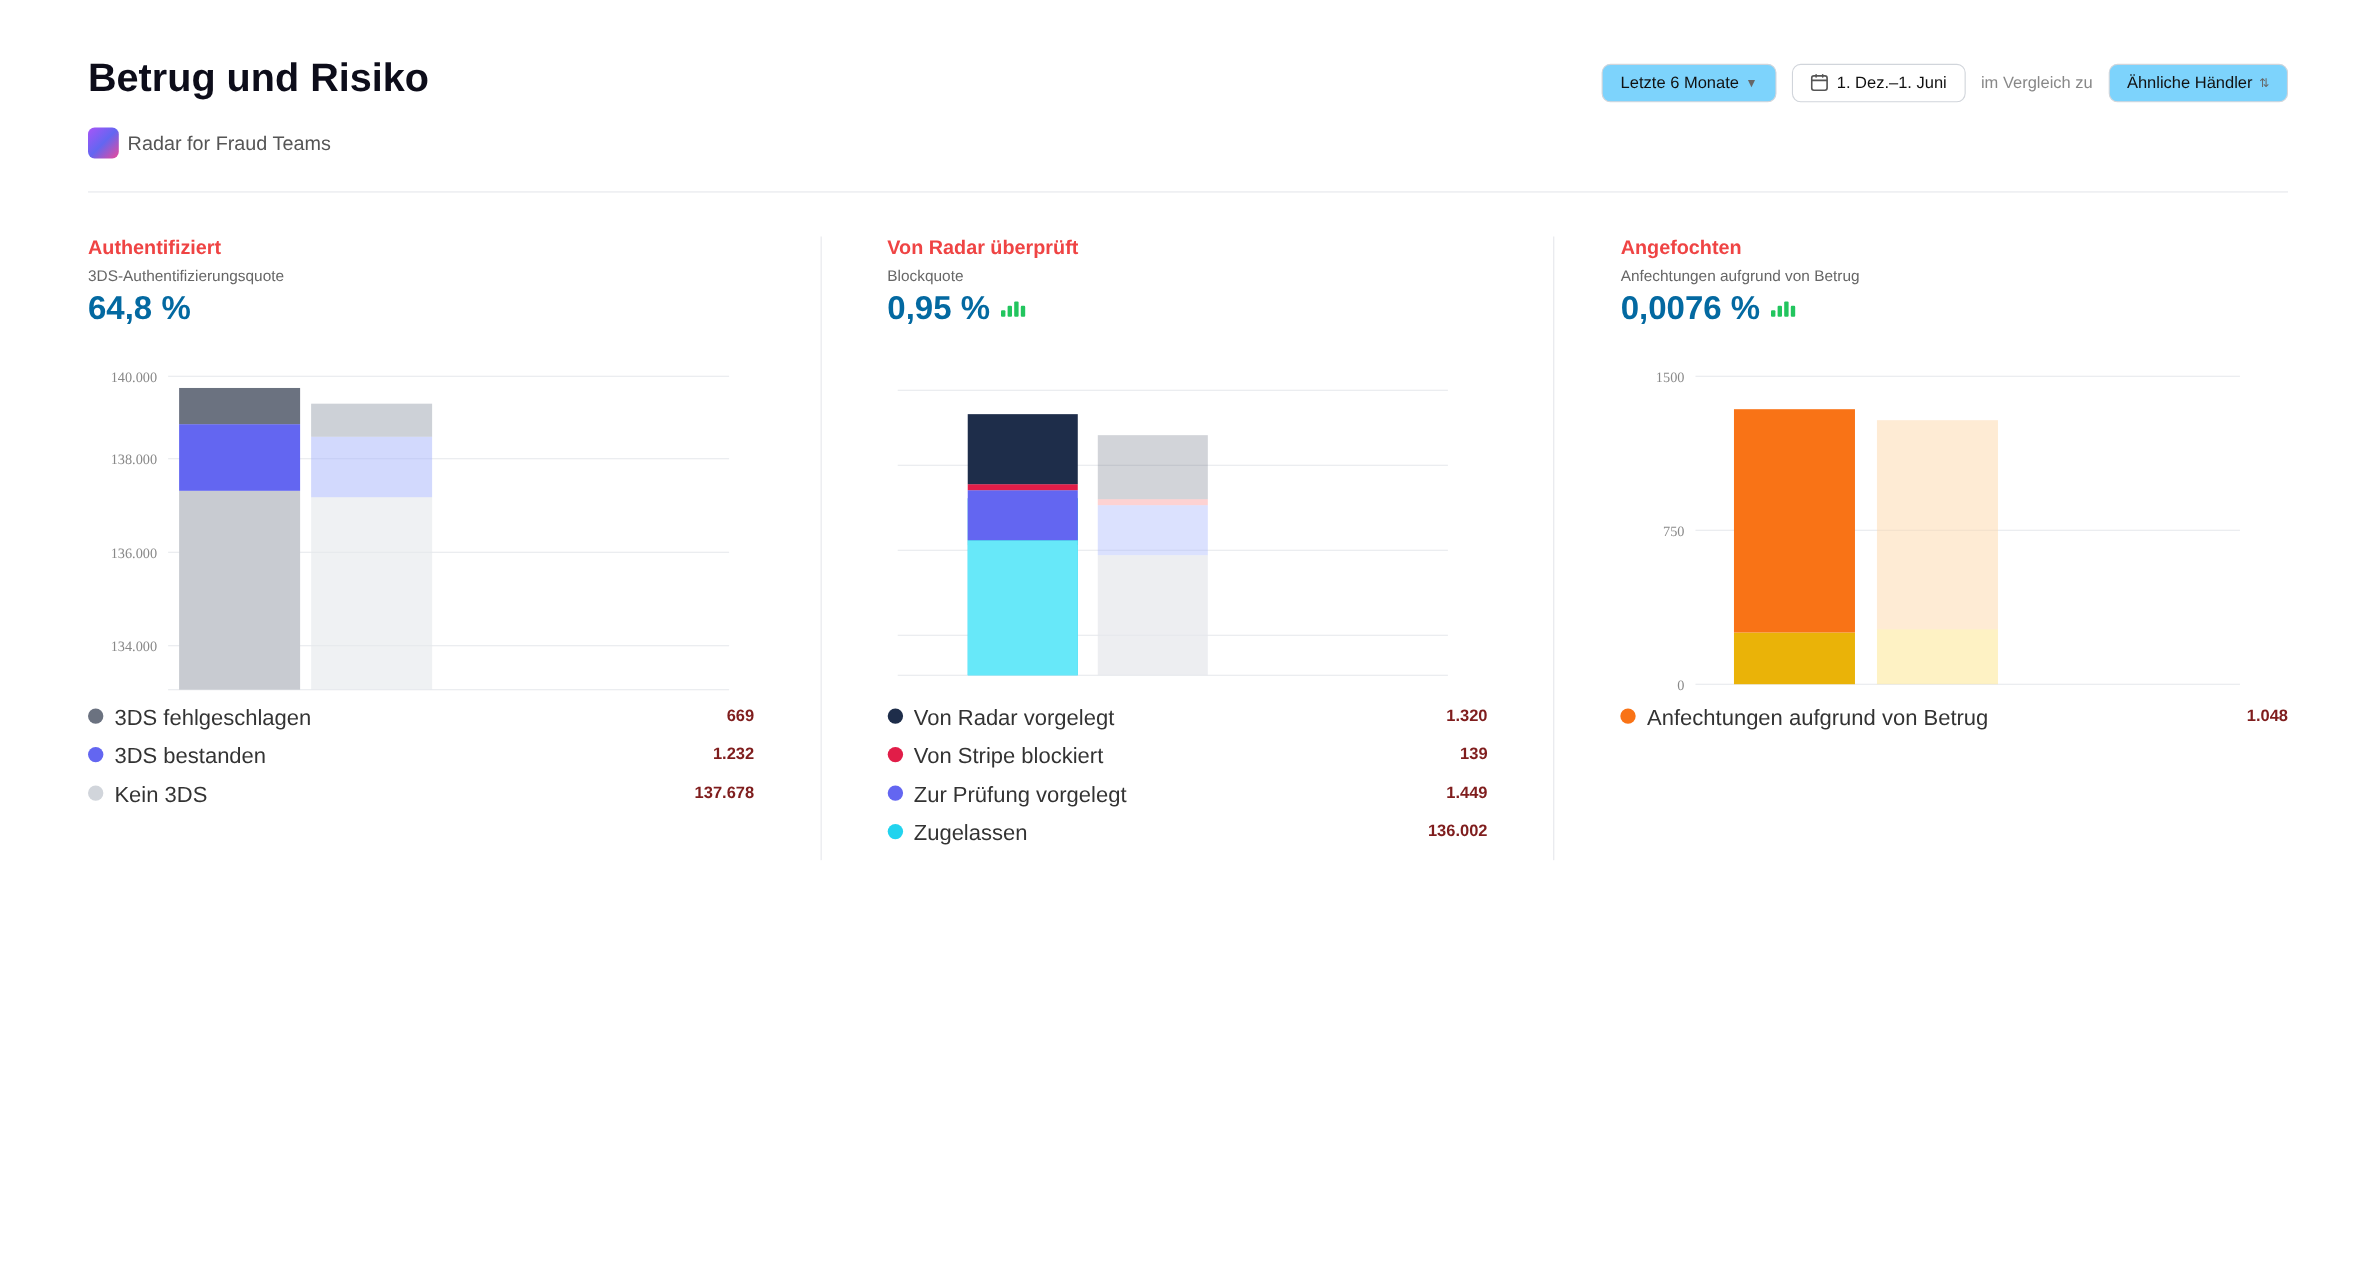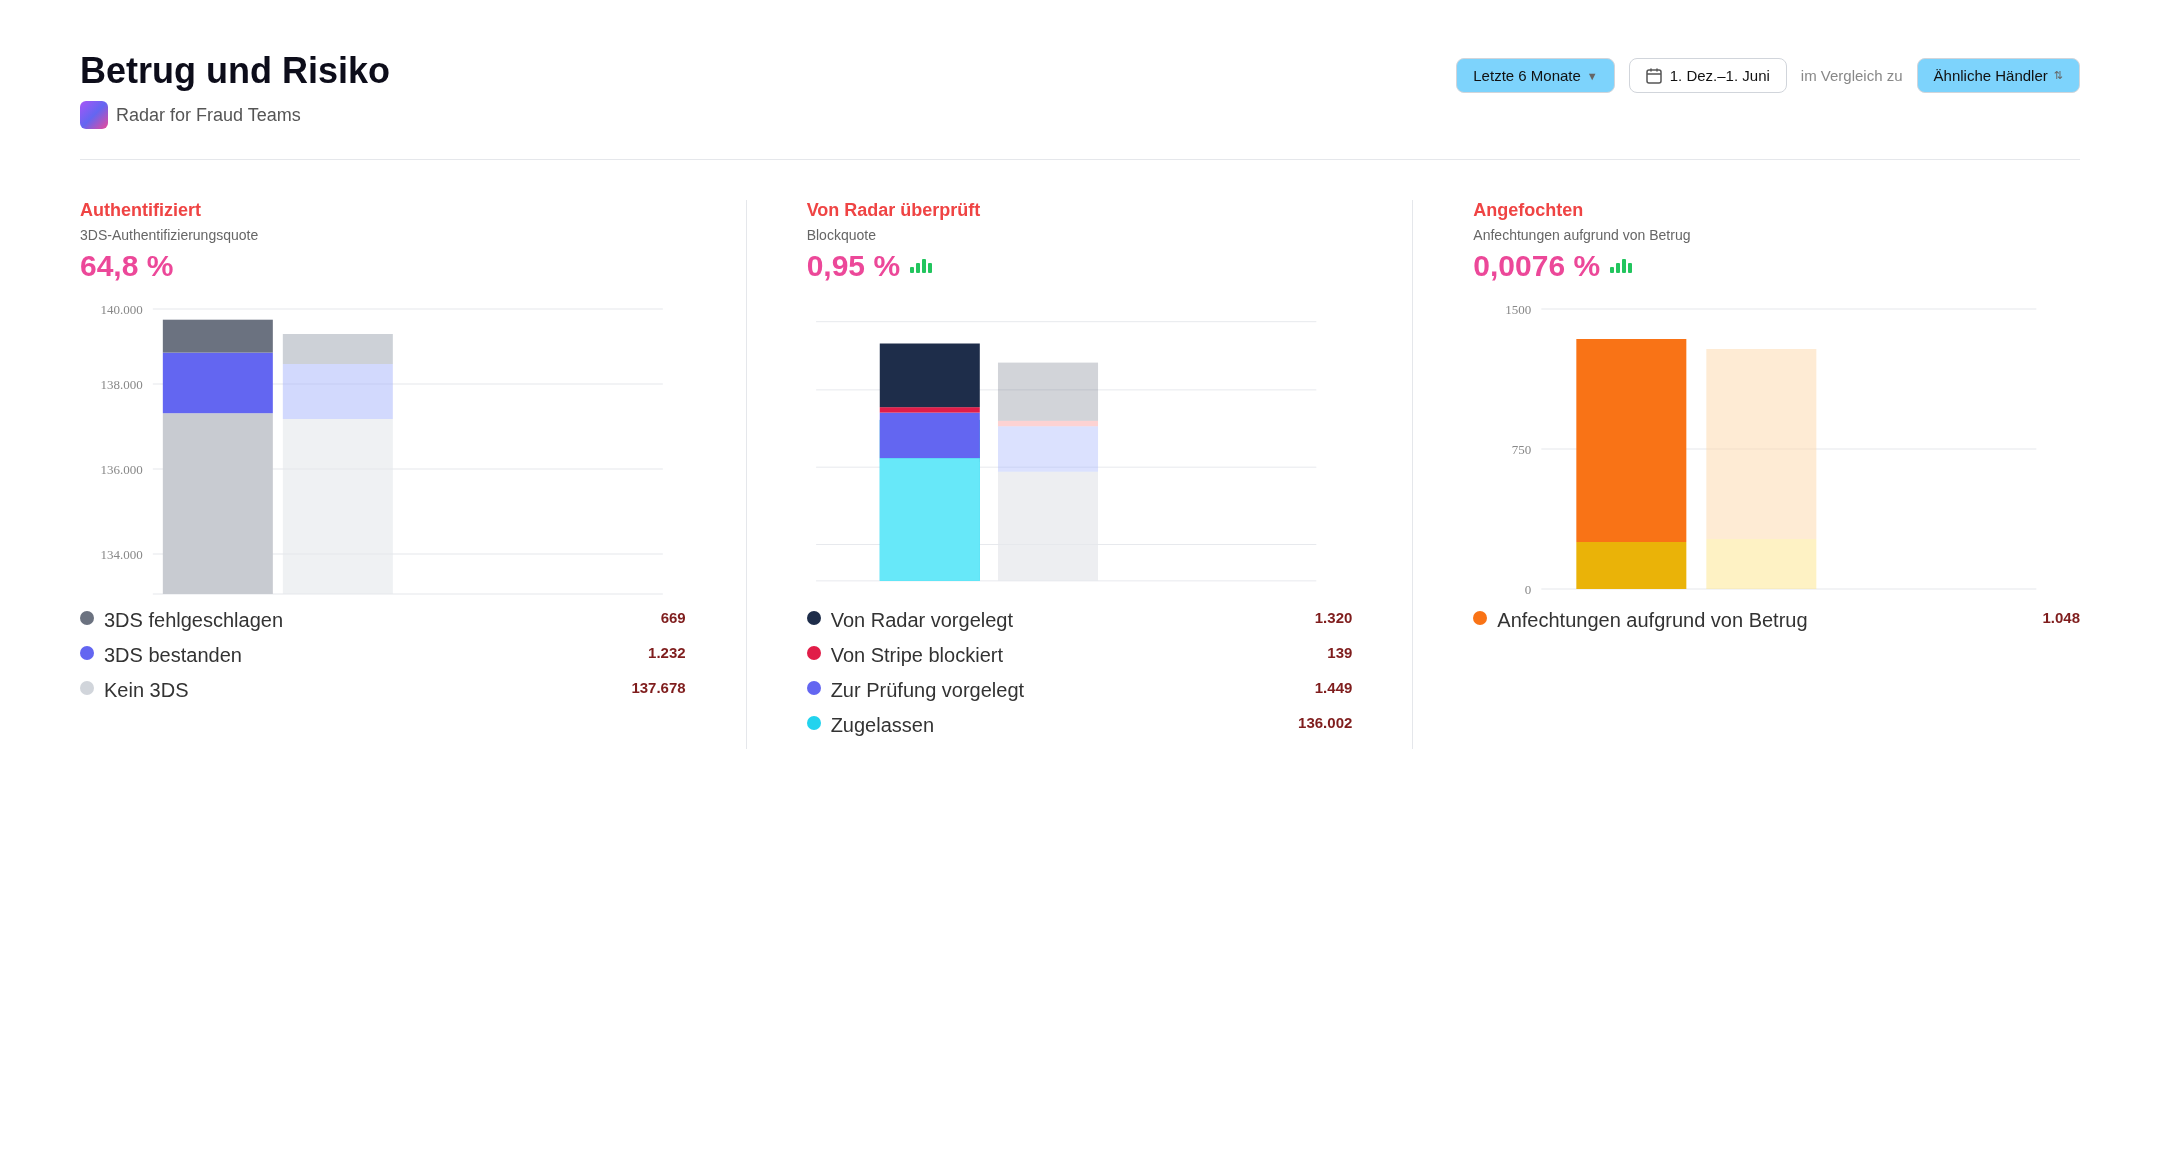--- a/index.html
+++ b/index.html
@@ -17,21 +17,21 @@
     .header {
       display: flex;
       justify-content: space-between;
       align-items: flex-start;
       margin-bottom: 30px;
     }
     .header-left h1 {
       font-size: 36px;
       font-weight: 700;
       color: #0d0d1a;
-      margin-bottom: 9px;
+      margin-bottom: 24px;
     }
     .header-left .subtitle {
       display: flex;
       align-items: center;
       gap: 8px;
       color: #555;
       font-size: 18px;
     }
     .radar-icon {
       width: 28px;
@@ -57,21 +57,21 @@
       font-size: 15px;
       cursor: pointer;
       color: #111;
     }
     .dropdown-btn .chevron {
       font-size: 11px;
       color: #666;
     }
     .date-btn {
       display: flex;
-      align-items: flex-end;
+      align-items: flex-start;
       gap: 8px;
       padding: 8px 16px;
       border: 1.5px solid #d1d5db;
       border-radius: 8px;
       background: #fff;
       font-size: 15px;
       color: #111;
       cursor: pointer;
     }
     .compare-label {
@@ -107,25 +107,25 @@
       margin-bottom: 6px;
     }
     .chart-subtitle {
       font-size: 14px;
       color: #666;
       margin-bottom: 6px;
     }
     .chart-value {
       font-size: 30px;
       font-weight: 700;
-      color: #ec4899;
+      color: #0369a1;
       display: flex;
       align-items: center;
       gap: 10px;
-      margin-bottom: 16px;
+      margin-bottom: 34px;
     }
     .bar-icon {
       display: inline-flex;
       gap: 2px;
       align-items: flex-end;
     }
     .bar-icon span {
       display: inline-block;
       width: 4px;
       background: #22c55e;

